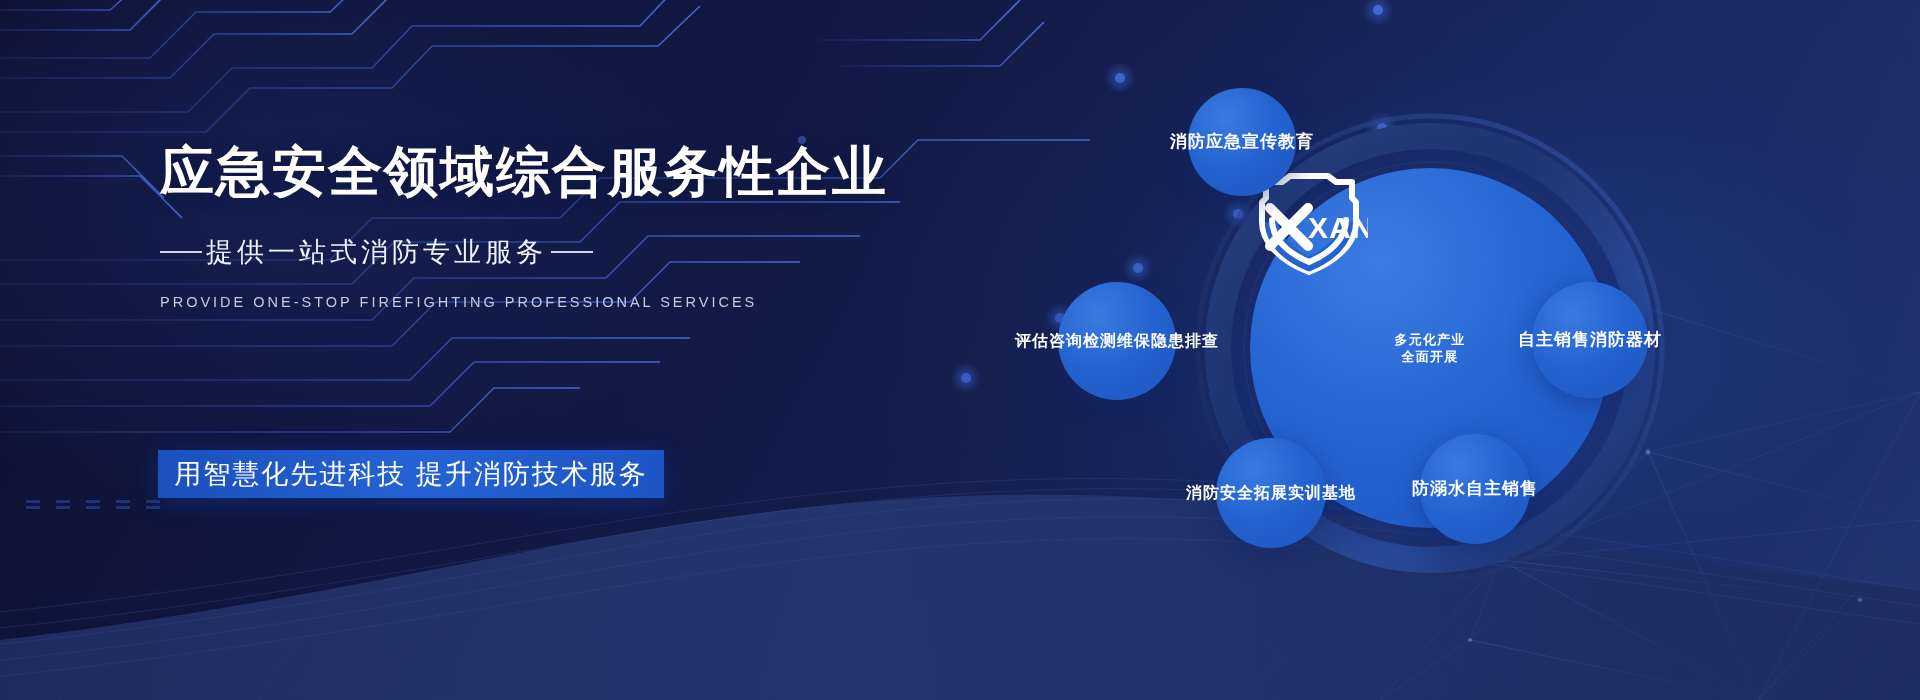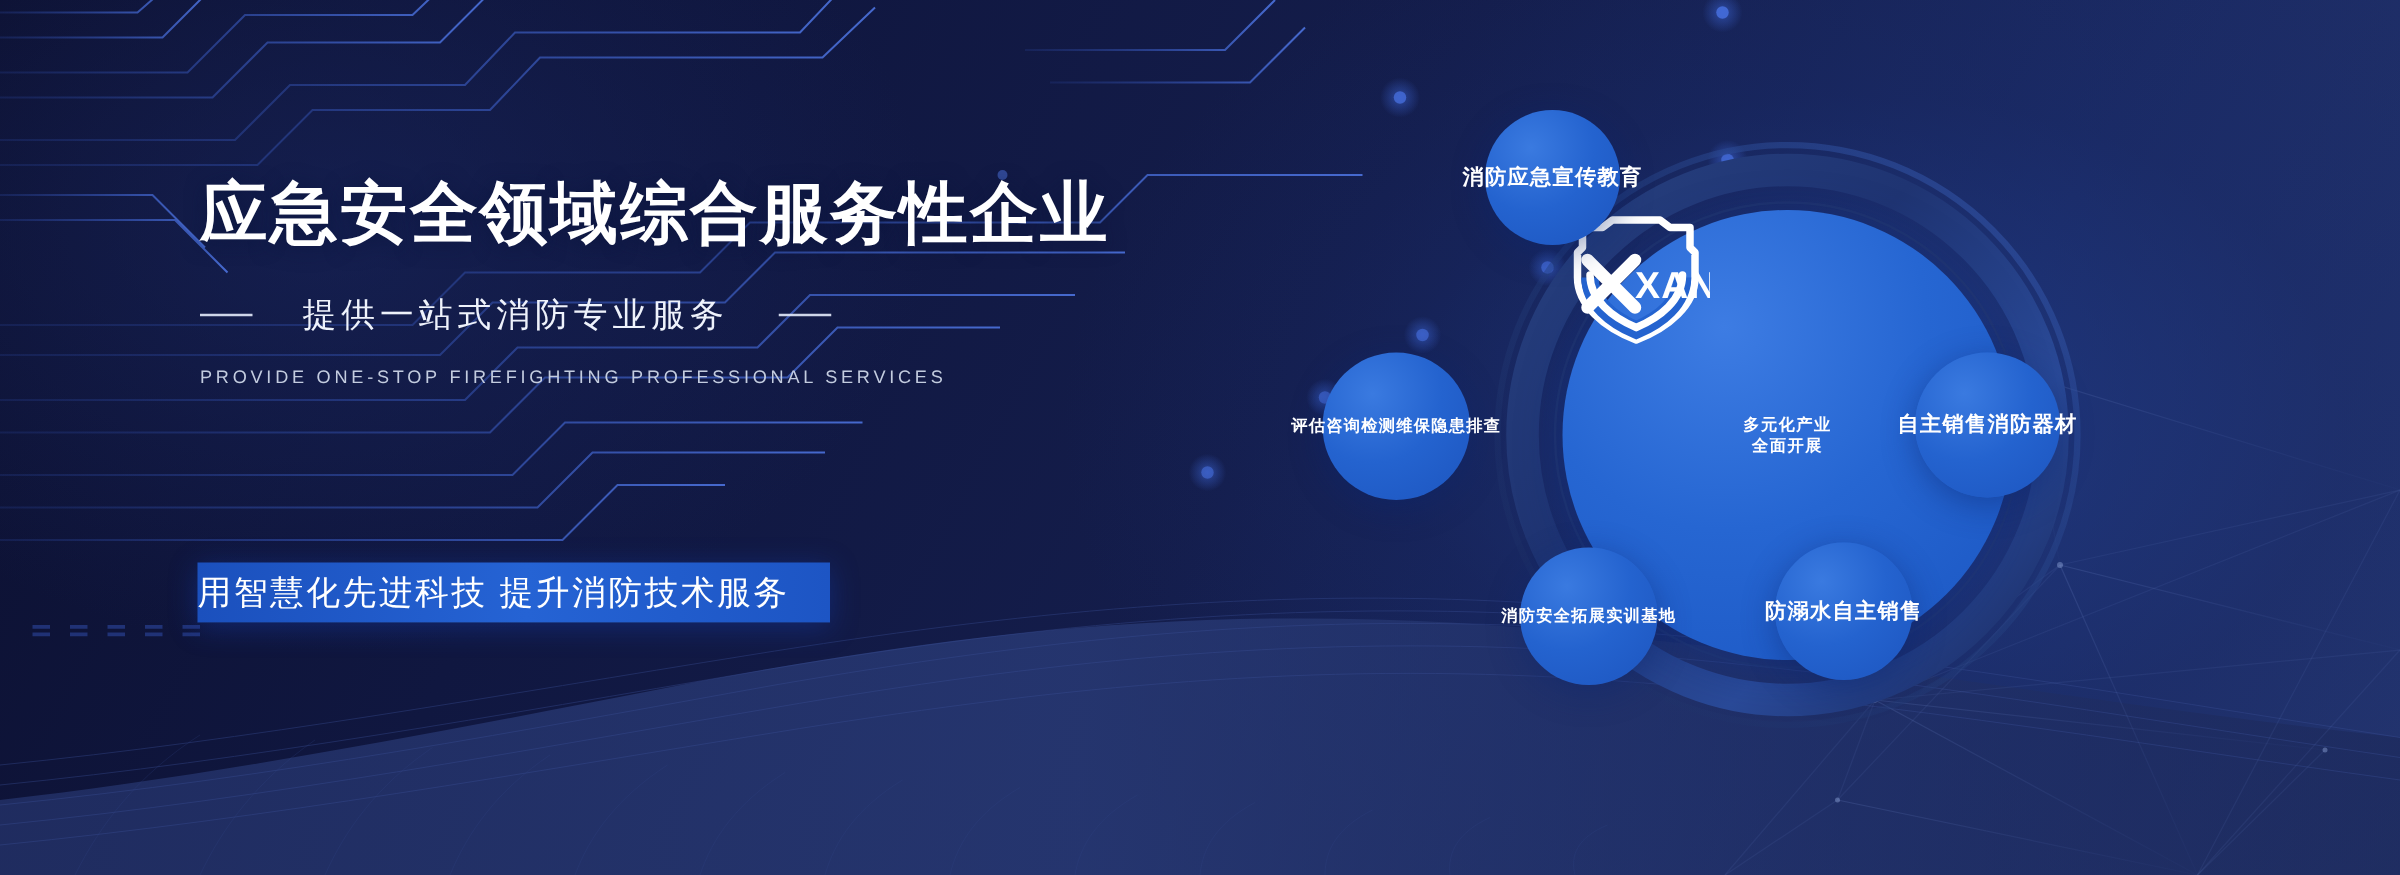--- a/index.html
+++ b/index.html
@@ -31,40 +31,40 @@
   .headline {
     font-size:54px;
     font-weight:bold;
     color:#ffffff;
     letter-spacing:2px;
     line-height:1.18;
     text-shadow:0 2px 16px rgba(10,20,60,0.75);
     white-space:nowrap;
   }
   .subline-row {
-    display:flex; align-items:center; gap:40px;
+    display:flex; align-items:center; gap:4px;
     margin-top:30px;
   }
   .rule { width:42px; height:2px; background:#dfe6f7; opacity:.92; flex:0 0 auto; }
   .subline {
     font-size:27px; color:#eef2fb; letter-spacing:4px;
     white-space:nowrap;
   }
   .engline {
     margin-top:24px;
     font-size:14.5px;
     letter-spacing:3.0px;
     color:#c3ccdf;
     white-space:nowrap;
   }
   .cta {
     position:absolute; left:158px; top:450px;
     width:506px; height:48px;
     background:linear-gradient(90deg,#1b50bd 0%,#2563d4 52%,#1d55c4 100%);
-    display:flex; align-items:center; 
+    display:flex; align-items:center; justify-content:center;
     box-shadow:0 4px 22px rgba(20,60,170,0.45);
   }
   .cta-text {
     font-size:27px; color:#ffffff; letter-spacing:2px; white-space:nowrap;
   }
 
   
   .diagram { position:absolute; left:1080px; top:60px; width:700px; height:580px; }
   .diagram svg { position:absolute; inset:0; }
 
@@ -83,21 +83,21 @@
   .node span { display:block; white-space:nowrap; }
 
   .node-center {
     background:radial-gradient(circle at 36% 26%, #3d7ce3 0%, #2666d2 46%, #1b56c2 100%);
     box-shadow:0 8px 34px rgba(16,48,130,0.55);
   }
   .center-logo { margin-bottom:6px; }
   .center-labels span { font-size:13px; letter-spacing:1.2px; }
 
   .node-small span { font-size:17px; }
-  .node-tiny span  { font-size:13px; }
+  .node-tiny span  { font-size:16px; }
 </style>
 </head>
 <body>
 
 <div id="banner">
 
   <svg class="bg-layer" viewBox="0 0 1920 700" preserveAspectRatio="none">
     <defs>
       <linearGradient id="traceGrad" x1="0" y1="0" x2="1" y2="0">
         <stop offset="0%" stop-color="#2d4aa8" stop-opacity="0.20"></stop>

